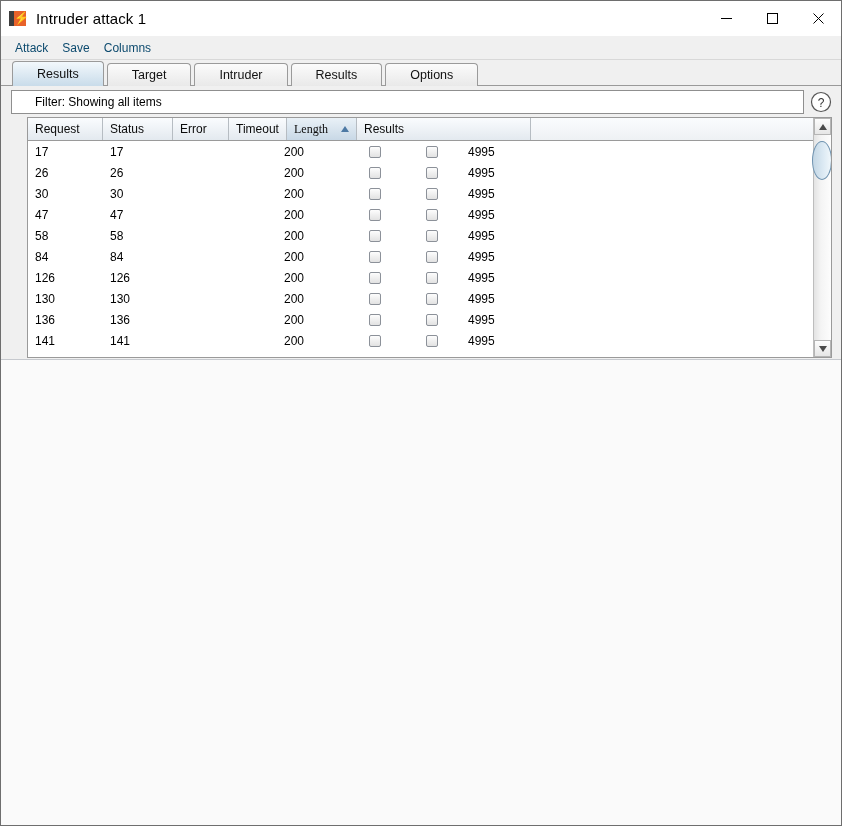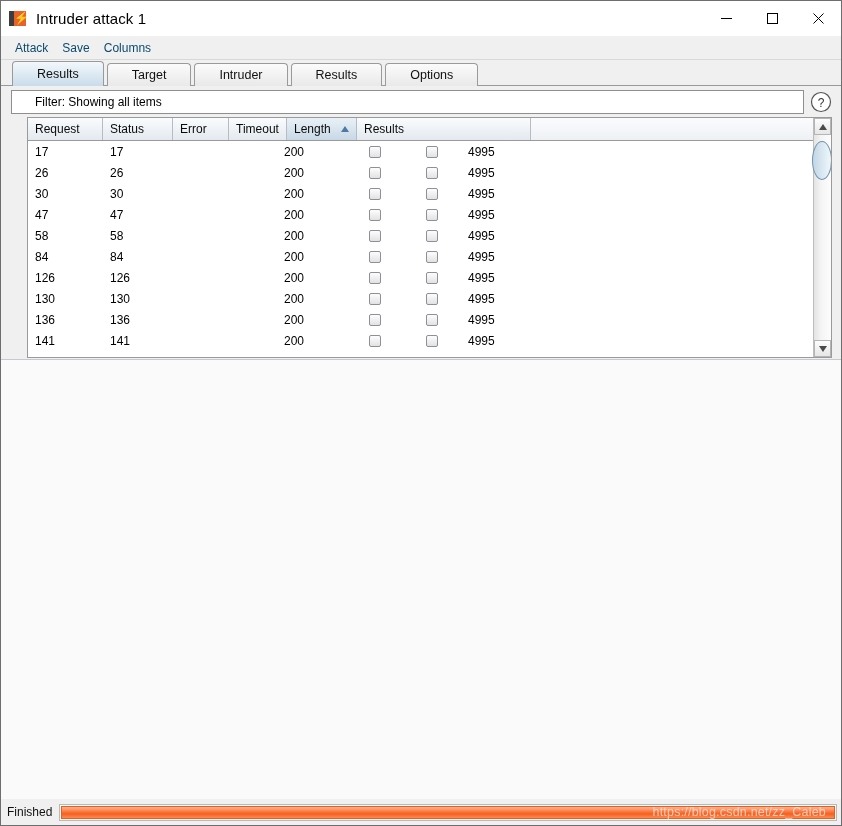--- a/index.html
+++ b/index.html
@@ -213,20 +213,21 @@
     color: #0b0b0b;
     background: linear-gradient(to bottom, #fafcfe 0%, #e3e9ef 100%);
     overflow: hidden;
     white-space: nowrap;
     flex: 0 0 auto;
   }
   .th.sorted {
     background: linear-gradient(to bottom, #e9f1f7 0%, #c8d8e6 100%);
     justify-content: space-between;
     padding-right: 7px;
+    font-family: Liberation Serif, serif;
   }
   .th.filler {
     flex: 1;
     border-right: none;
     background: linear-gradient(to bottom, #fafcfe 0%, #eef1f4 100%);
   }
   .sort-arrow {
     width: 0; height: 0;
     border-left: 4px solid transparent;
     border-right: 4px solid transparent;
@@ -621,21 +622,14 @@
       </div>
 
     </div>
     <div id="splitter">
       <div id="splitter-grip"></div>
     </div>
   </div>
 
   <div id="lowerpane"></div>
 
-  <div id="statusbar">
-    <div id="status-text">Finished</div>
-    <div id="progress-outer">
-      <div id="progress-fill" style="width: 100%;"></div>
-      <div id="watermark">https://blog.csdn.net/zz_Caleb</div>
-    </div>
-  </div>
 
 </div>
 
 </body></html>

